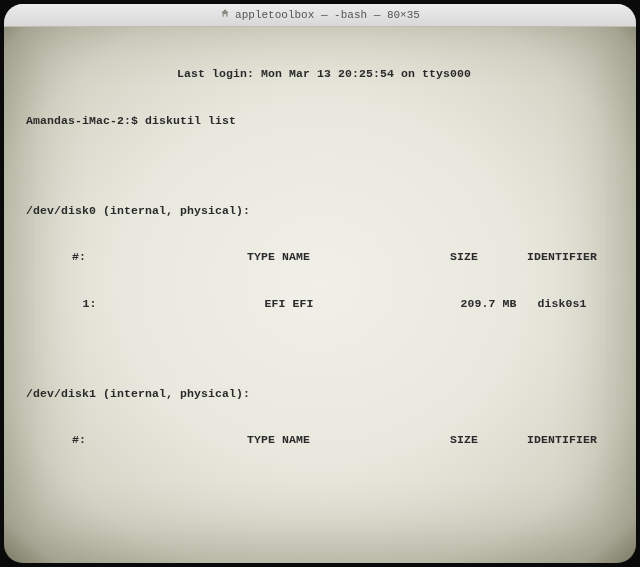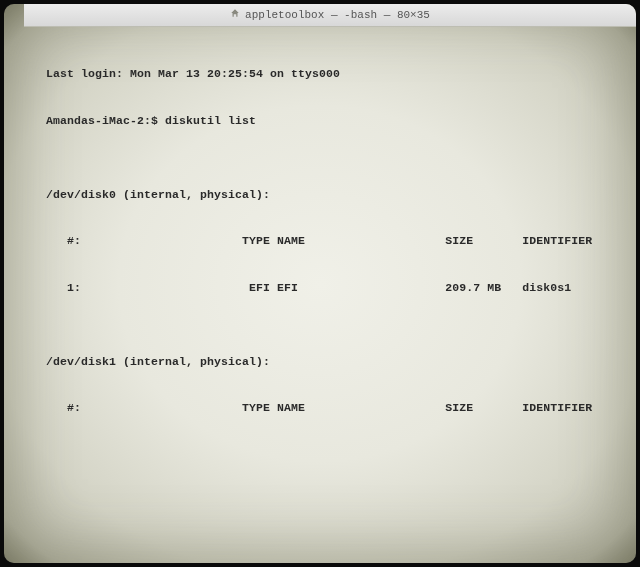--- a/index.html
+++ b/index.html
@@ -12,45 +12,44 @@
     color: #2a2a2a;
     width: 640px;
     height: 567px;
     overflow: hidden;
     position: relative;
   }
   .frame {
     position: absolute;
     top: 4px; left: 4px; right: 4px; bottom: 4px;
     background: radial-gradient(ellipse at center, #f0f0e8 0%, #e8e8de 45%, #d4d4c6 75%, #b8b8a8 92%, #8a8a78 100%);
-    border-radius: 10px;
+    border-radius: 19px;
     box-shadow: inset 0 0 60px 12px rgba(90,90,60,0.35);
     overflow: hidden;
-    padding-left: 20px;
   }
   .titlebar {
     height: 22px;
     background: linear-gradient(#ececec,#d8d8d8);
     border-bottom: 1px solid #bdbdb2;
     display: flex;
     align-items: center;
     justify-content: center;
     font-size: 11px;
     color: #555;
     gap: 5px;
   }
   .titlebar svg { width: 10px; height: 10px; }
   .term {
     padding: 8px 14px 0 22px;
     white-space: pre;
     font-weight: 600;
     letter-spacing: 0.1px;
   }
-  .row { display: block; }
-  .hdr { display: block; margin-top: 12px; }
+  .row { display: block; text-align: center; }
+  .hdr { display: block; margin-top: 28px; }
   .hdr:first-child { margin-top: 0; }
   .prompt-line { display: flex; align-items: center; }
 </style>
 </head>
 <body>
 <div class="frame">
 
   <div class="titlebar">
     <span>
       <svg viewBox="0 0 16 16">

